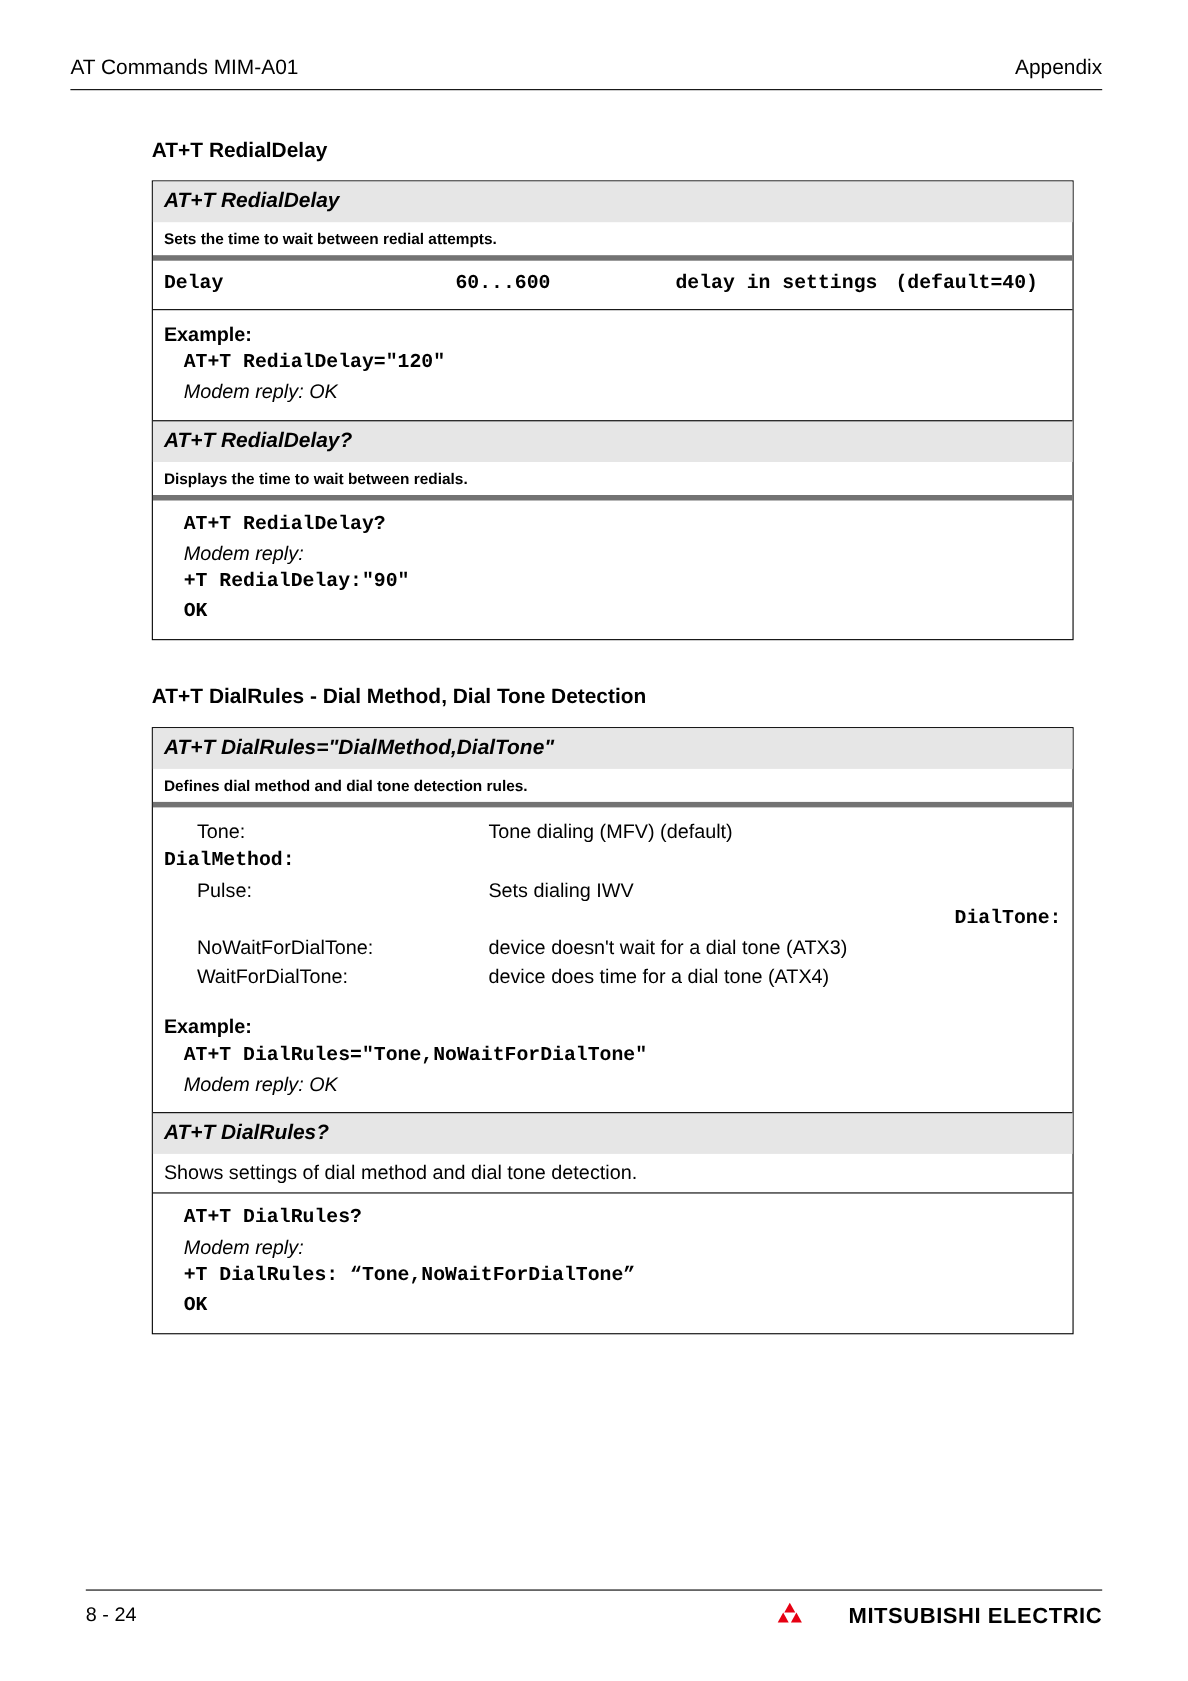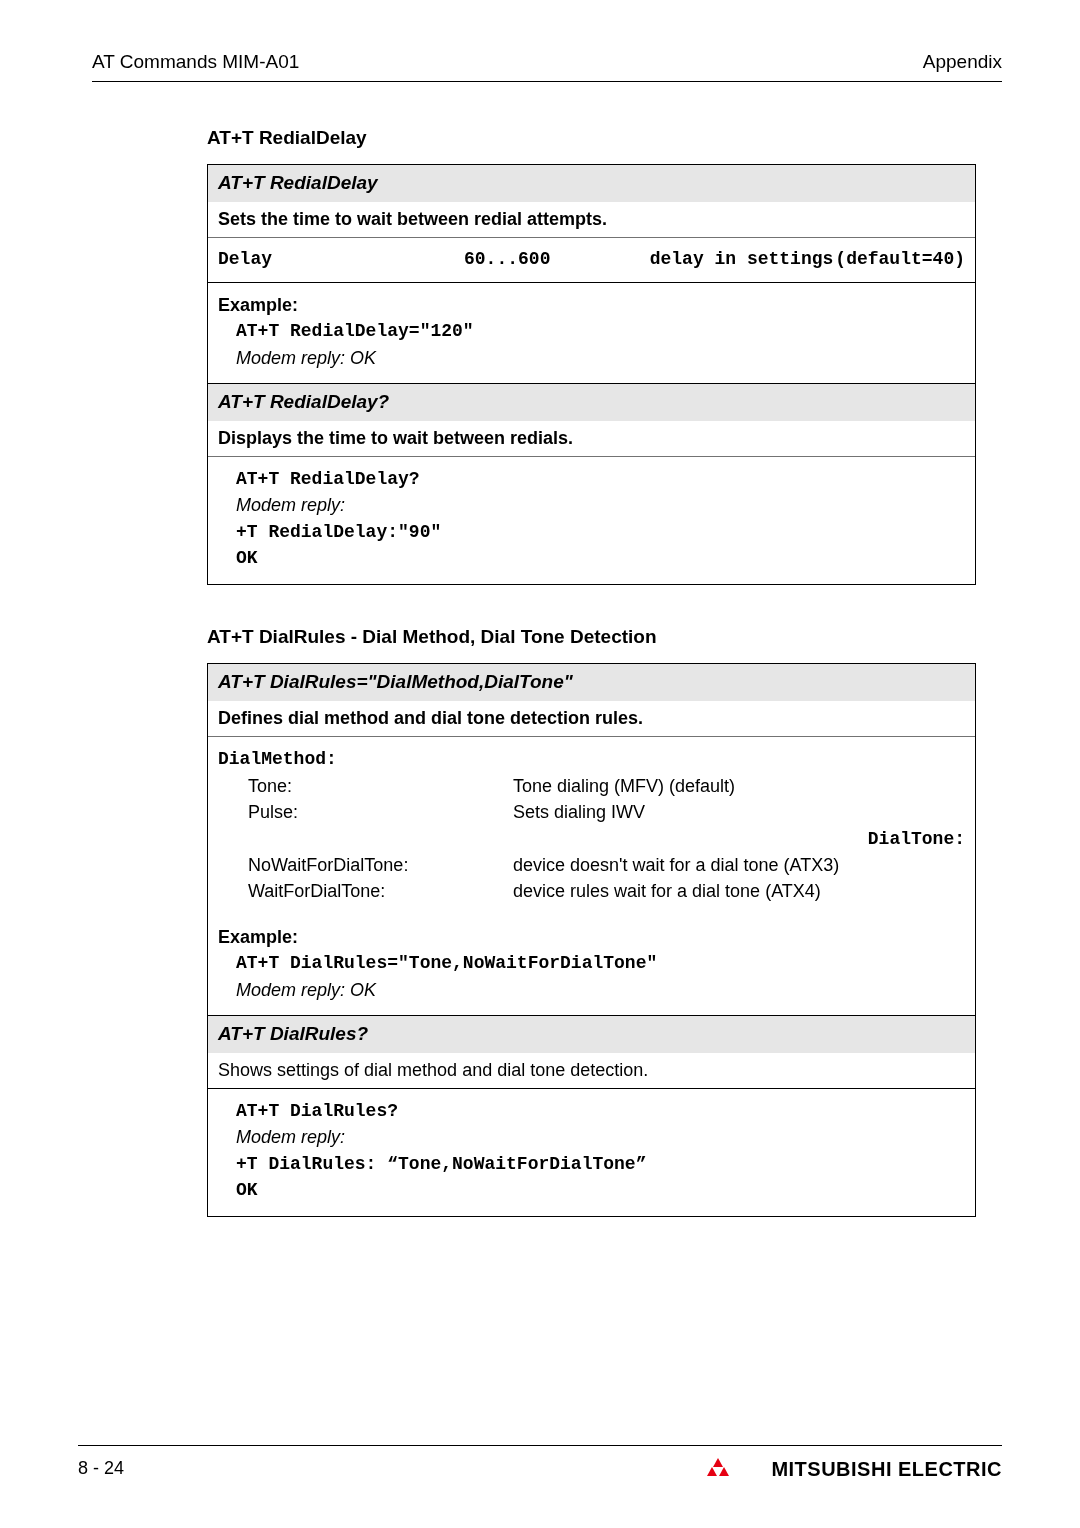--- a/index.html
+++ b/index.html
@@ -12,32 +12,32 @@
     font-family: Arial, Helvetica, sans-serif;
     color: #000000;
     font-size: 18px;
     line-height: 1.3;
   }
   .page {
     position: relative;
     width: 1080px;
     height: 1528px;
     box-sizing: border-box;
-    padding: 50px 78px 0 92px;
+    padding: 50px 78px 0 64px;
   }
   .topbar {
     display: flex;
     justify-content: space-between;
     font-size: 19px;
     padding-bottom: 6px;
     border-bottom: 1px solid #000;
   }
   .content {
     margin-top: 44px;
-    margin-left: 115px;
+    margin-left: 74px;
     margin-right: 26px;
   }
   .section-title {
     font-weight: bold;
     font-size: 19px;
     margin-bottom: 14px;
   }
   .cmdbox {
     border: 1.2px solid #000;
     width: 100%;
@@ -50,22 +50,22 @@
   .row.gray {
     background: #e6e6e6;
   }
   .row.h1 {
     font-weight: bold;
     font-style: italic;
     font-size: 19px;
   }
   .row.h2 {
     font-weight: bold;
-    font-size: 18px;
-    border-bottom: 1px solid #737373;
+    font-size: 14px;
+    border-bottom: 5px solid #737373;
   }
   .row.hr-bottom {
     border-bottom: 1px solid #000;
   }
   .row.thin-top {
     border-top: 1px solid #000;
   }
   .mono {
     font-family: "Courier New", Courier, monospace;
     font-weight: bold;
@@ -168,37 +168,37 @@
       </div>
     </div>
 
     <div class="section-title" style="margin-top:40px;">AT+T DialRules - Dial Method, Dial Tone Detection</div>
 
     <div class="cmdbox">
       <div class="row gray h1">AT+T DialRules="DialMethod,DialTone"</div>
       <div class="row h2">Defines dial method and dial tone detection rules.</div>
 
       <div class="block hr-bottom" style="padding-bottom:8px;">
-        <div class="line mono" style="font-weight:bold;">DialMethod:</div>
         <div class="line flex">
           <div class="dial-col1">Tone:</div>
           <div>Tone dialing (MFV) (default)</div>
         </div>
+        <div class="line mono" style="font-weight:bold;">DialMethod:</div>
         <div class="line flex">
           <div class="dial-col1">Pulse:</div>
           <div>Sets dialing IWV</div>
         </div>
         <div class="line mono" style="font-weight:bold;text-align:right;">DialTone:</div>
         <div class="line flex">
           <div class="dial-col1">NoWaitForDialTone:</div>
           <div>device doesn't wait for a dial tone (ATX3)</div>
         </div>
         <div class="line flex">
           <div class="dial-col1">WaitForDialTone:</div>
-          <div>device rules wait for a dial tone (ATX4)</div>
+          <div>device does time for a dial tone (ATX4)</div>
         </div>
       </div>
 
       <div class="block">
         <div class="line" style="font-weight:bold;">Example:</div>
         <div class="line indent1 mono">AT+T DialRules="Tone,NoWaitForDialTone"</div>
         <div class="line indent1 italic">Modem reply:  OK</div>
       </div>
 
       <div class="row gray h1 thin-top">AT+T DialRules?</div>

